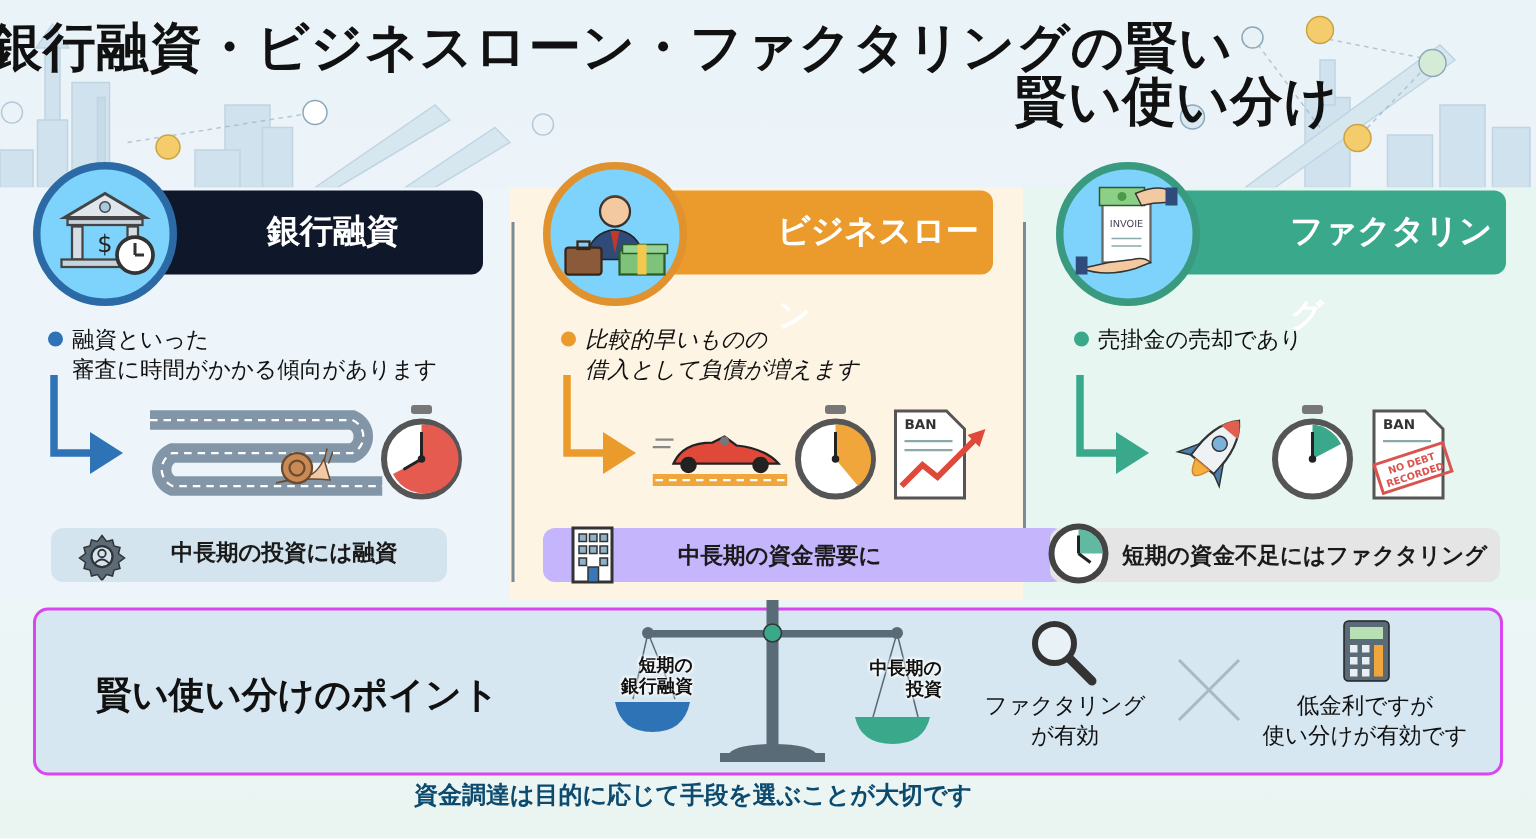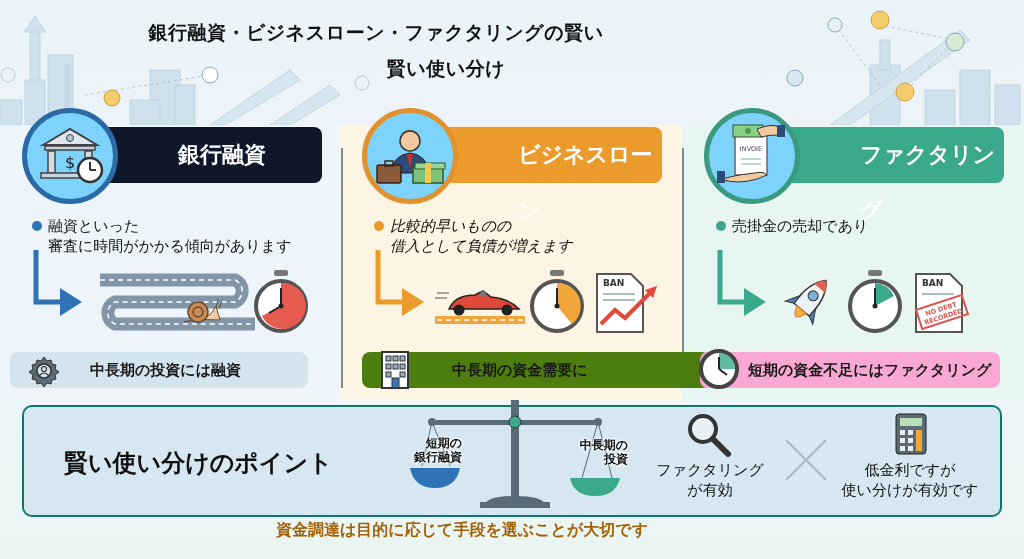--- a/index.html
+++ b/index.html
@@ -6,21 +6,21 @@
   html, body { width: 1024px; height: 559px; overflow: hidden; }
   body {
     font-family: "DejaVu Sans", "Liberation Sans", sans-serif;
     background: linear-gradient(180deg, #eaf3f8 0%, #eef5f9 60%, #eaf5f2 100%);
     position: relative;
     color: #1a1a1a;
   }
   .bg-skyline { position: absolute; left: 0; top: 0; width: 1024px; height: 125px; }
   .title {
     position: absolute; left: 0; top: 14px; width: 892px;
-    text-align: center; font-weight: 900; font-size: 19px; line-height: 36px;
+    text-align: right; font-weight: 900; font-size: 35px; line-height: 36px;
     color: #111; letter-spacing: 0.5px;
   }
   .title .line1 { display:block; position: relative; left: -70px; }
   .title .line2 { display:block; position: relative; left: 0px; }
 
   .col {
     position: absolute; top: 125px; height: 275px; width: 340px;
   }
   .col.bank { left: 0; width: 340px; background: #eef5fa; }
   .col.biz { left: 340px; width: 342px; background: #fdf4e3; }
@@ -41,33 +41,33 @@
     position: absolute; font-size: 15px; line-height: 20px; color: #111;
   }
   .bullet .dot { position: absolute; left: -16px; top: 5px; width: 10px; height: 10px; border-radius: 50%; }
   .flow-arrow { position: absolute; }
   .bottom-pill {
     position: absolute; top: 352px; height: 36px; border-radius: 8px;
     font-size: 15px; font-weight: 700; line-height: 36px;
   }
   .points-box {
     position: absolute; left: 22px; top: 405px; width: 980px; height: 112px;
-    background: #d6e7f2; border: 2px solid #0f766e; border-radius: 10px;
+    background: #d6e7f2; border: 2px solid #d946ef; border-radius: 10px;
   }
   .points-title {
     position: absolute; left: 40px; top: 40px; font-size: 24px; font-weight: 900; color: #111;
   }
   .scale-label {
     position: absolute; font-size: 12px; font-weight: 700; text-align: right; line-height: 14px;
     color: #111; text-shadow: 0 0 3px #fff, 0 0 3px #fff, 0 0 3px #fff;
   }
   .pt-label { position: absolute; text-align: center; font-size: 15px; line-height: 20px; color:#111; }
   .footer {
     position: absolute; left: 0; top: 520px; width: 924px; text-align: center;
-    font-size: 16px; font-weight: 700; color: #a16207;
+    font-size: 16px; font-weight: 700; color: #0c4a6e;
   }
 </style>
 </head>
 <body>
 
 <svg class="bg-skyline" viewBox="0 0 1024 125">
   <g opacity="0.55" fill="#b9d3e3" stroke="#9dbcd0" stroke-width="1">
     <rect x="30" y="30" width="10" height="60"></rect>
     <polygon points="24,32 35,16 46,32"></polygon>
     <rect x="25" y="80" width="20" height="45"></rect>
@@ -154,21 +154,21 @@
   <line x1="37" y1="13" x2="40" y2="5" stroke="#6b4a2e"></line>
 </svg>
 <svg style="position:absolute;left:252px;top:268px" width="58" height="66" viewBox="0 0 58 66">
   <rect x="22" y="2" width="14" height="6" rx="2" fill="#777"></rect>
   <circle cx="29" cy="38" r="25" fill="#fff" stroke="#555" stroke-width="4"></circle>
   <path d="M29 38 L29 15 A23 23 0 1 1 10 48 Z" fill="#e65b50"></path>
   <line x1="29" y1="38" x2="29" y2="20" stroke="#222" stroke-width="2"></line>
   <line x1="29" y1="38" x2="17" y2="45" stroke="#222" stroke-width="2"></line>
   <circle cx="29" cy="38" r="2.5" fill="#222"></circle>
 </svg>
-<div class="bottom-pill" style="left:10px;width:298px;background:#d3e4ef;">
+<div class="bottom-pill" style="left:34px;width:264px;background:#d3e4ef;font-family:Liberation Mono, monospace;">
   <svg style="position:absolute;left:18px;top:3px" width="32" height="32" viewBox="0 0 32 32">
     <path d="M16 2 l3 4 4-1 1 4 4 1-1 4 4 3-4 3 1 4-4 1-1 4-4-1-3 4-3-4-4 1-1-4-4-1 1-4-4-3 4-3-1-4 4-1 1-4 4 1z" fill="#5c6b78" stroke="#333"></path>
     <circle cx="16" cy="16" r="7" fill="#d3e4ef" stroke="#333" stroke-width="1.5"></circle>
     <circle cx="16" cy="14" r="2.5" fill="none" stroke="#333" stroke-width="1.2"></circle>
     <path d="M11 21 Q16 15 21 21" fill="none" stroke="#333" stroke-width="1.2"></path>
   </svg>
   <span style="position:absolute;left:80px;">中長期の投資には融資</span>
 </div>
 
 <div class="head-pill" style="left:400px;width:262px;background:#eb9a2c;">
@@ -214,21 +214,21 @@
   <circle cx="29" cy="38" r="2.5" fill="#222"></circle>
 </svg>
 <svg style="position:absolute;left:595px;top:272px" width="66" height="62" viewBox="0 0 66 62">
   <path d="M2 2 H36 L48 14 V60 H2 Z" fill="#fff" stroke="#555" stroke-width="2"></path>
   <text x="8" y="14" font-size="9" font-weight="700" fill="#333" font-family="DejaVu Sans, sans-serif">BAN</text>
   <line x1="8" y1="22" x2="40" y2="22" stroke="#8aa" stroke-width="1.5"></line>
   <line x1="8" y1="28" x2="40" y2="28" stroke="#8aa" stroke-width="1.5"></line>
   <polyline points="6,52 20,38 30,46 56,20" fill="none" stroke="#e0483a" stroke-width="4"></polyline>
   <polygon points="50,18 62,14 58,26" fill="#e0483a"></polygon>
 </svg>
-<div class="bottom-pill" style="left:362px;width:348px;background:#4d7c0f;">
+<div class="bottom-pill" style="left:362px;width:348px;background:#c4b5fd;">
   <svg style="position:absolute;left:16px;top:-2px" width="34" height="40" viewBox="0 0 34 40">
     <rect x="4" y="2" width="26" height="36" fill="#fff" stroke="#333" stroke-width="2"></rect>
     <g fill="#8fb2c9" stroke="#333" stroke-width="1">
       <rect x="8" y="6" width="5" height="5"></rect>
         <rect x="15" y="6" width="5" height="5"></rect>
         <rect x="22" y="6" width="5" height="5"></rect>
       <rect x="8" y="14" width="5" height="5"></rect>
         <rect x="15" y="14" width="5" height="5"></rect>
         <rect x="22" y="14" width="5" height="5"></rect>
       <rect x="8" y="22" width="5" height="5"></rect>
@@ -284,21 +284,21 @@
 <svg style="position:absolute;left:914px;top:272px" width="56" height="62" viewBox="0 0 56 62">
   <path d="M2 2 H36 L48 14 V60 H2 Z" fill="#fff" stroke="#555" stroke-width="2"></path>
   <text x="8" y="14" font-size="9" font-weight="700" fill="#333" font-family="DejaVu Sans, sans-serif">BAN</text>
   <line x1="8" y1="22" x2="40" y2="22" stroke="#8aa" stroke-width="1.5"></line>
   <g transform="rotate(-18 28 40)">
     <rect x="4" y="30" width="48" height="20" fill="none" stroke="#d9534f" stroke-width="2"></rect>
     <text x="28" y="39" font-size="6.5" text-anchor="middle" fill="#d9534f" font-weight="700" font-family="DejaVu Sans, sans-serif">NO DEBT</text>
     <text x="28" y="47" font-size="6.5" text-anchor="middle" fill="#d9534f" font-weight="700" font-family="DejaVu Sans, sans-serif">RECORDED</text>
   </g>
 </svg>
-<div class="bottom-pill" style="left:700px;width:300px;background:#f9a8d4;">
+<div class="bottom-pill" style="left:700px;width:300px;background:#e5e5e5;">
   <svg style="position:absolute;left:-2px;top:-4px" width="42" height="42" viewBox="0 0 42 42">
     <circle cx="21" cy="21" r="18" fill="#fff" stroke="#444" stroke-width="4"></circle>
     <path d="M21 21 L21 5 A16 16 0 0 1 37 21 Z" fill="#3aa88a" opacity="0.8"></path>
     <line x1="21" y1="21" x2="21" y2="9" stroke="#222" stroke-width="2"></line>
     <line x1="21" y1="21" x2="29" y2="27" stroke="#222" stroke-width="2"></line>
   </svg>
   <span style="position:absolute;left:48px;">短期の資金不足にはファクタリング</span>
 </div>
 
 <div class="points-box">

